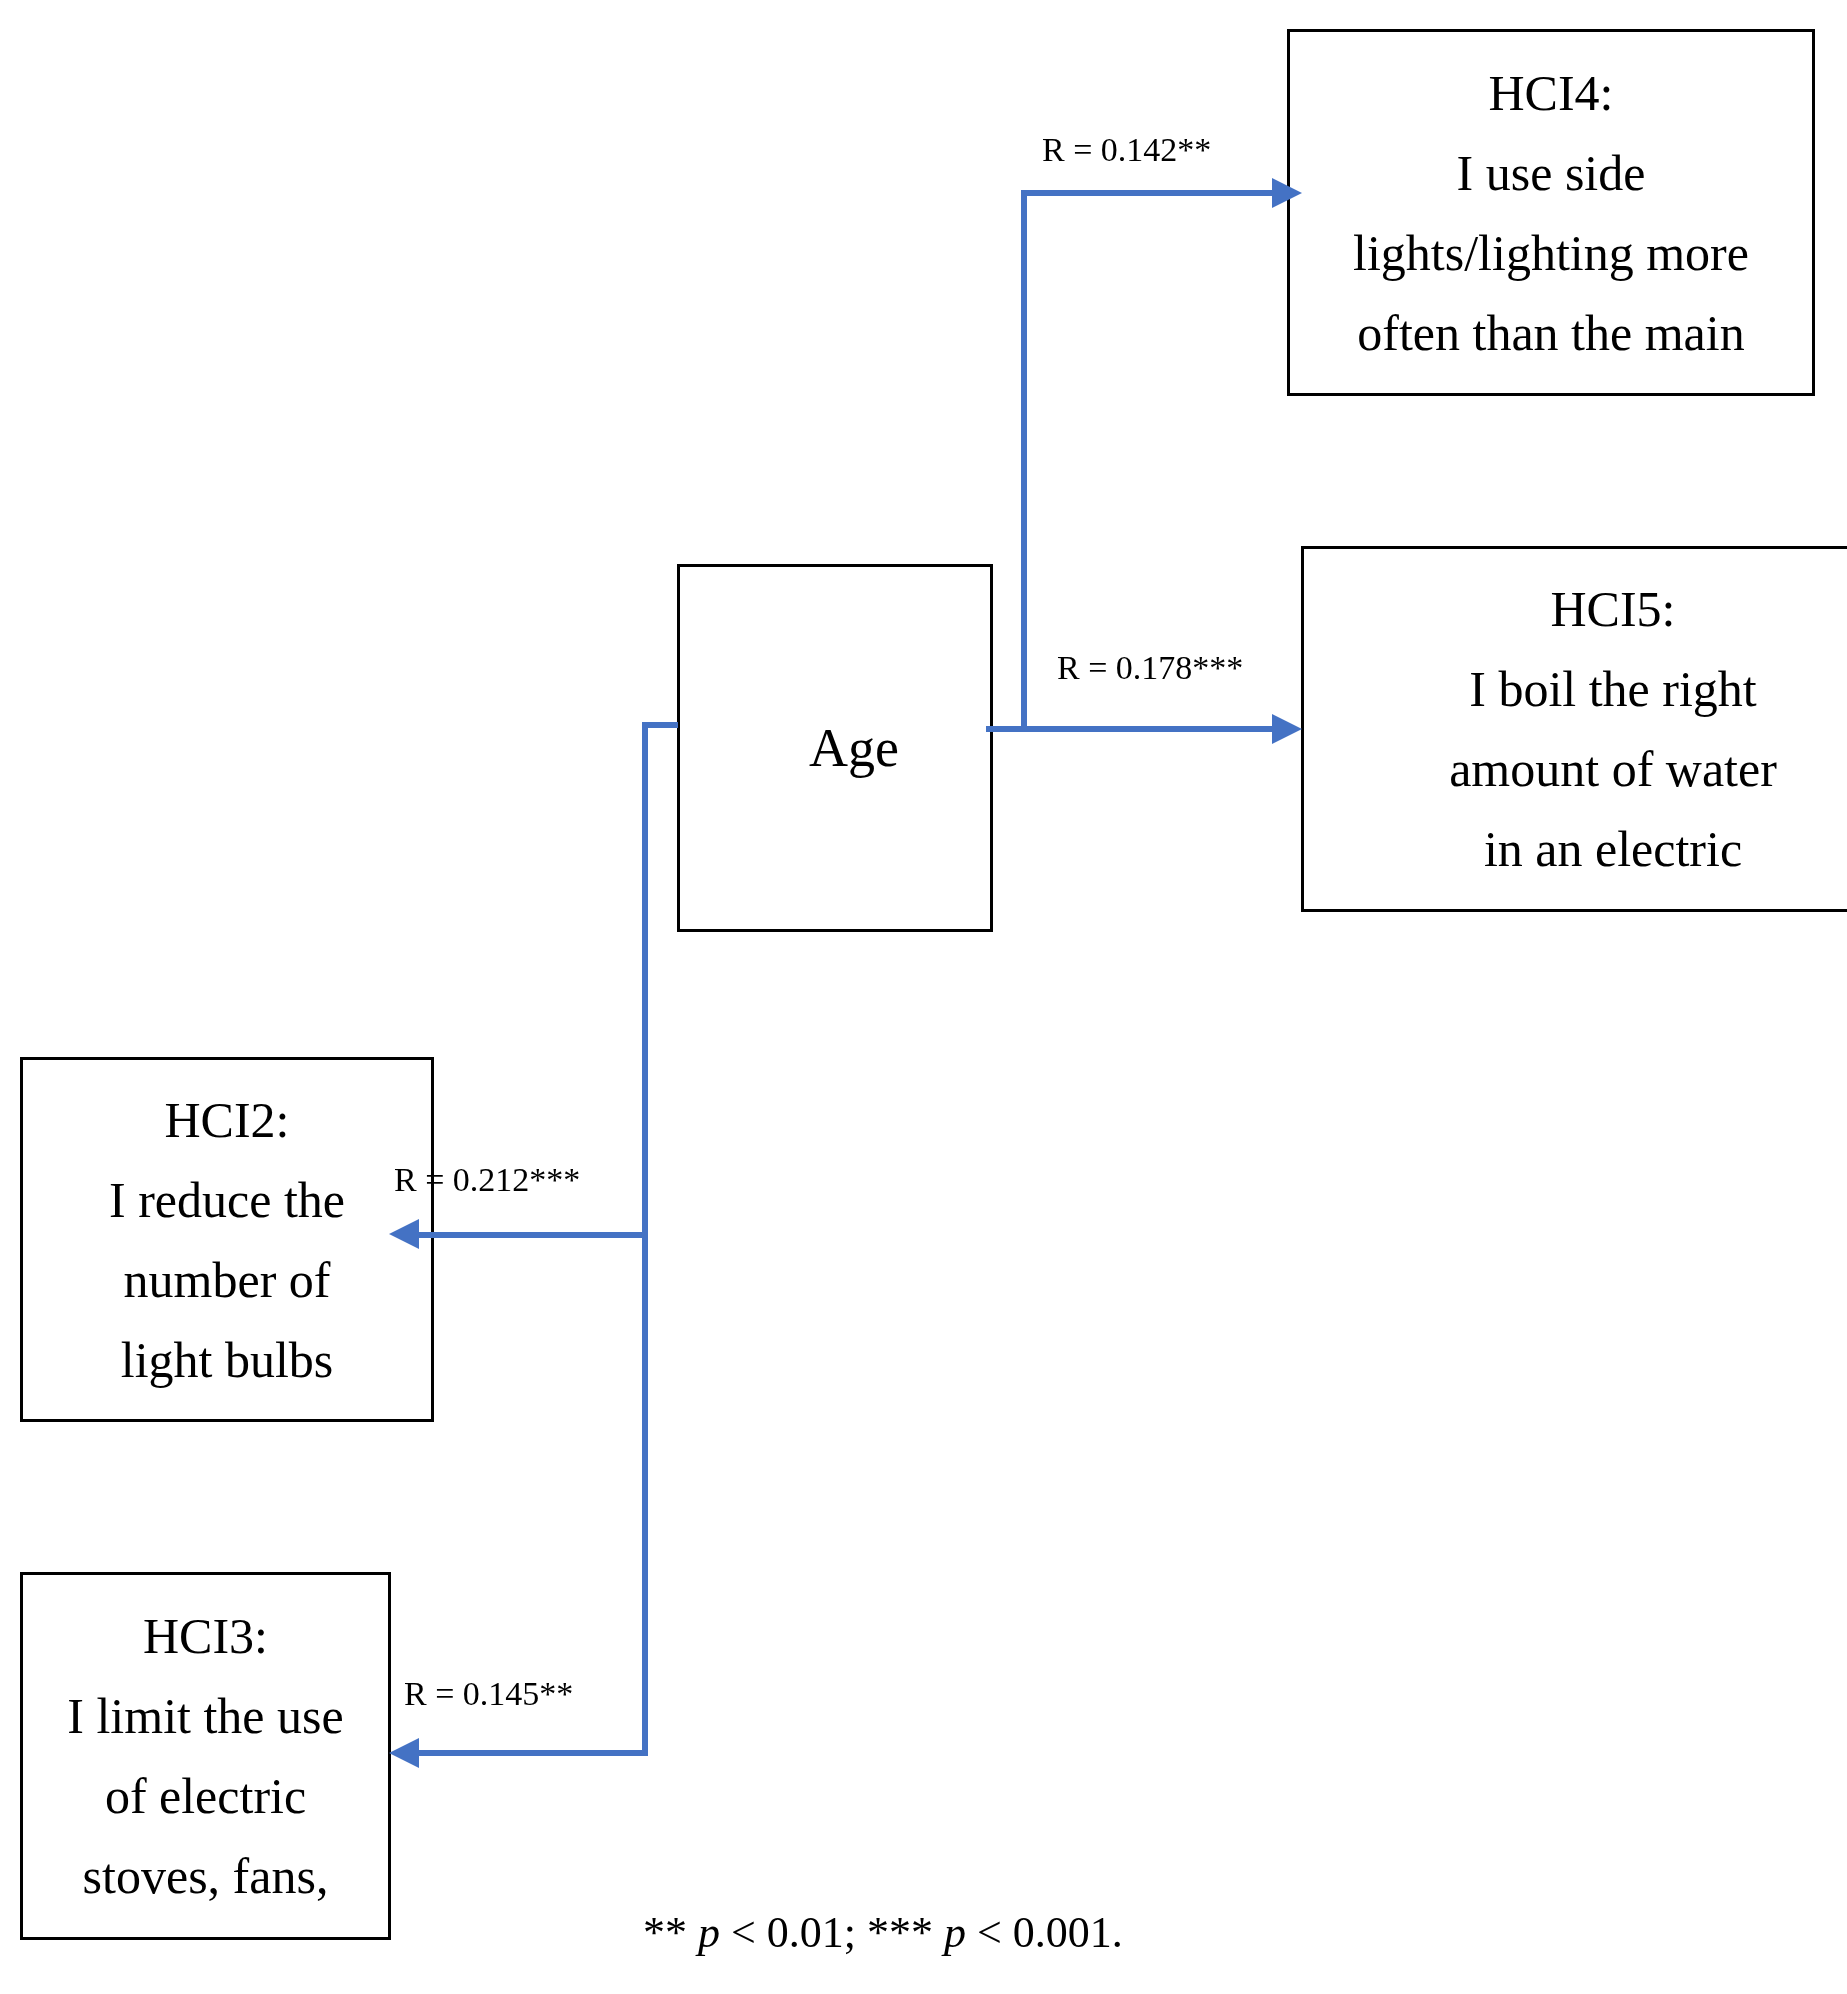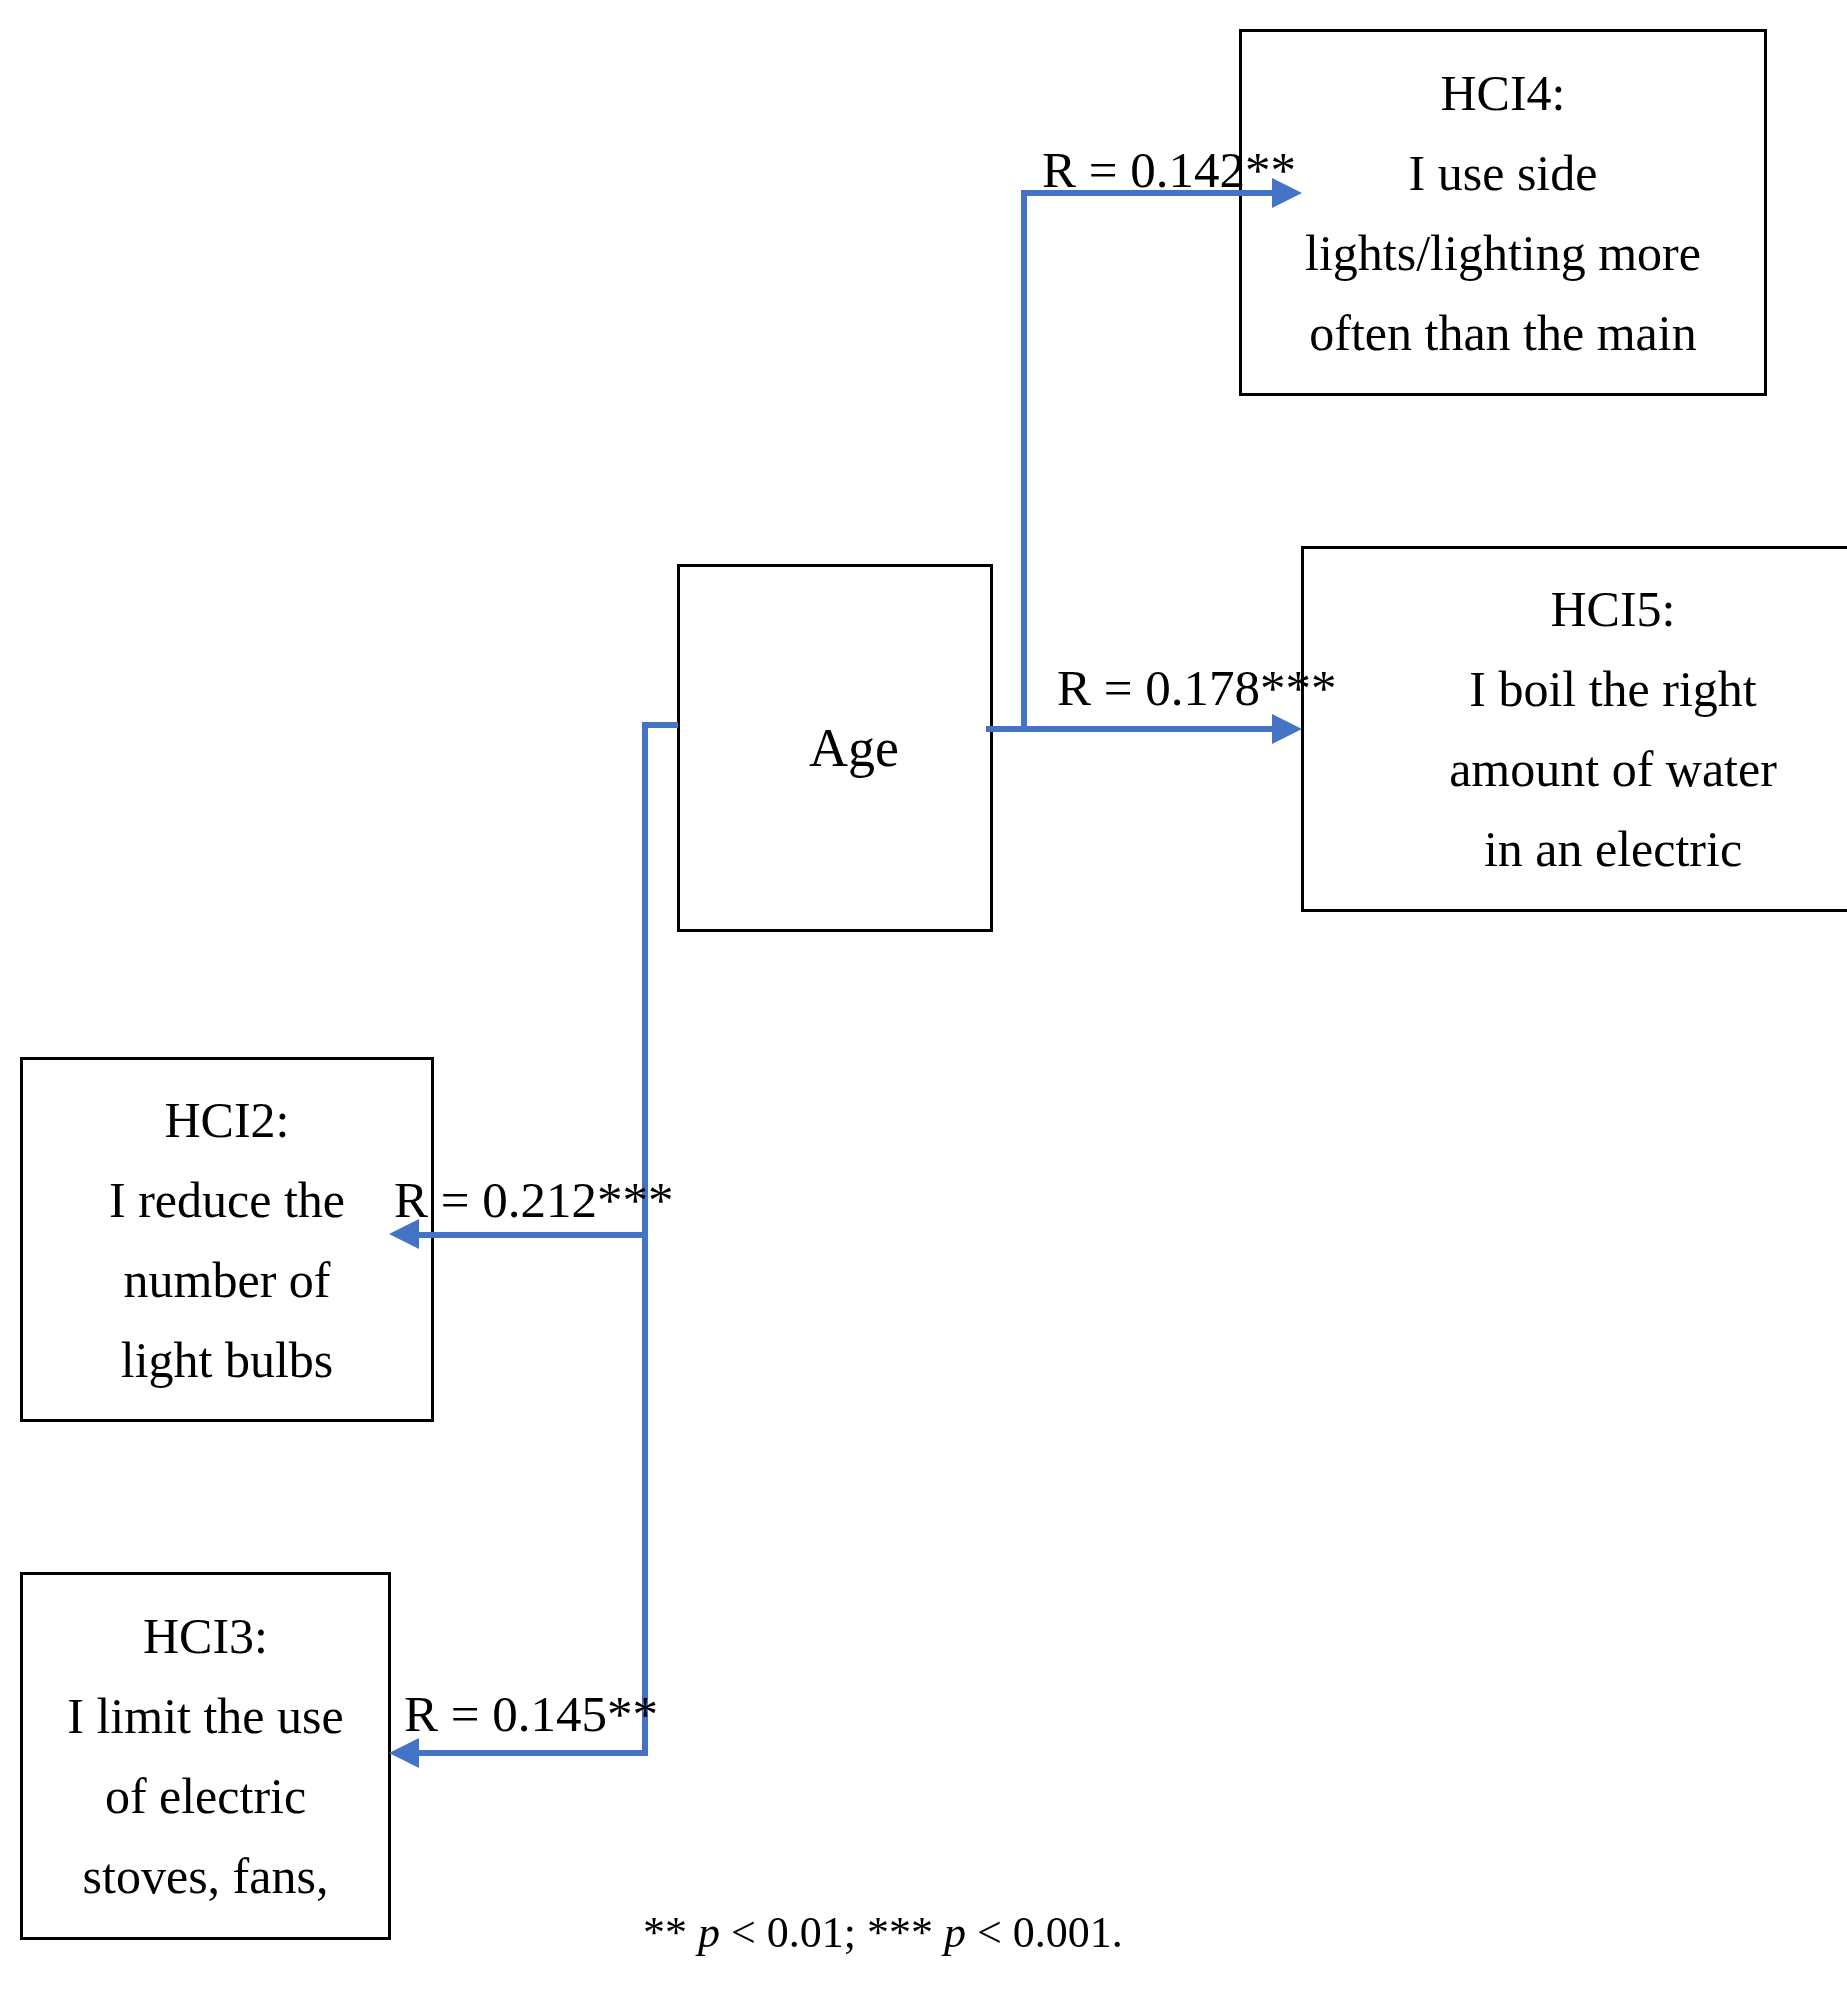--- a/index.html
+++ b/index.html
@@ -29,21 +29,21 @@
     text-align: center;
     font-size: 50px;
     line-height: 80px;
   }
   .node .line { white-space: nowrap; }
   #node-age {
     left: 677px; top: 564px; width: 316px; height: 368px;
     font-size: 54px;
     padding-left: 38px;
   }
-  #node-hci4 { left: 1239px; top: 29px;   width: 528px; height: 367px; }
+  #node-hci4 { left: 1287px; top: 29px;   width: 528px; height: 367px; }
   #node-hci5 { left: 1301px; top: 546px;  width: 624px; height: 366px; }
   #node-hci2 { left: 20px;   top: 1057px; width: 414px; height: 365px; }
   #node-hci3 { left: 20px;   top: 1572px; width: 371px; height: 368px; }
 
   
   .seg {
     position: absolute;
     background: #4472C4;
   }
   .head {
@@ -68,24 +68,23 @@
   
   #seg-hci2        { left: 417px;  top: 1232px; width: 231px; height: 6.4px; }
   #head-hci2       { left: 389px;  top: 1219px; }
   
   #seg-hci3        { left: 417px;  top: 1750px; width: 231px; height: 6.4px; }
   #head-hci3       { left: 389px;  top: 1738px; }
 
   
   .rlabel {
     position: absolute;
-    font-size: 51px;
+    font-size: 34px;
     line-height: 1;
     white-space: nowrap;
-    margin-top: 12px;
   }
   #label-hci4 { left: 1042px; top: 133px; }
   #label-hci5 { left: 1057px; top: 651px; }
   #label-hci2 { left: 394px;  top: 1163px; }
   #label-hci3 { left: 404px;  top: 1677px; }
 
   
   #significance-footnote {
     position: absolute;
     left: 643px;

